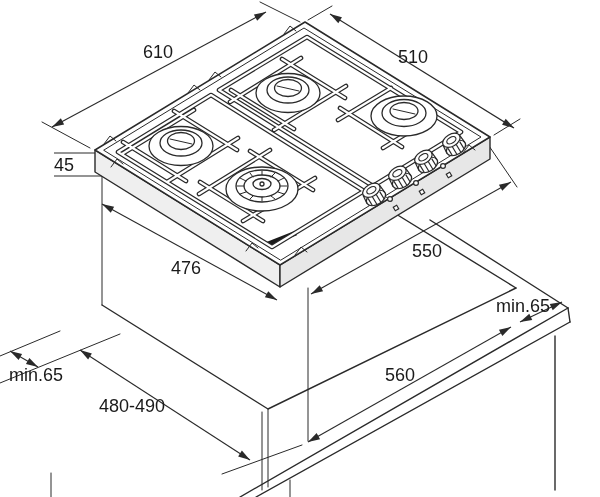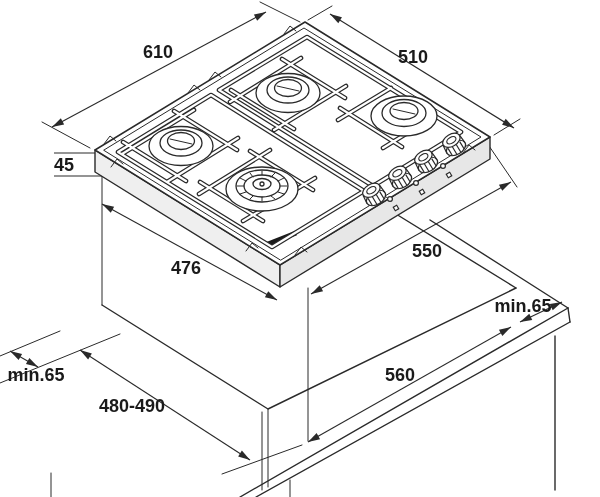--- a/index.html
+++ b/index.html
@@ -1,18 +1,18 @@
 <!DOCTYPE html>
 <html><head>
 <meta charset="utf-8">
 <style>
   html,body{margin:0;padding:0;background:#fff;}
   .stage{
     position:relative;width:600px;height:497px;background:#ffffff;
-    font-family:"Liberation Sans","DejaVu Sans",sans-serif;overflow:hidden;font-weight:bold;
+    font-family:"Liberation Sans","DejaVu Sans",sans-serif;overflow:hidden;
   }
   svg{display:block}
   .ln{stroke:#2a2a2a;stroke-width:1.4;fill:none;stroke-linecap:round;stroke-linejoin:round;}
   .thin{stroke:#2a2a2a;stroke-width:1;fill:none;stroke-linecap:round;}
   .dim{stroke:#2a2a2a;stroke-width:1.1;fill:none;}
   .grid-d{stroke:#2a2a2a;stroke-width:4.6;fill:none;stroke-linecap:round;stroke-linejoin:round;}
   .grid-w{stroke:#ffffff;stroke-width:2.1;fill:none;stroke-linecap:round;stroke-linejoin:round;}
   .burner{stroke:#2a2a2a;stroke-width:1.3;fill:#ffffff;}
   .face-l{fill:#efefef;stroke:#2a2a2a;stroke-width:1.4;stroke-linejoin:round;}
   .face-r{fill:#e7e7e7;stroke:#2a2a2a;stroke-width:1.4;stroke-linejoin:round;}

